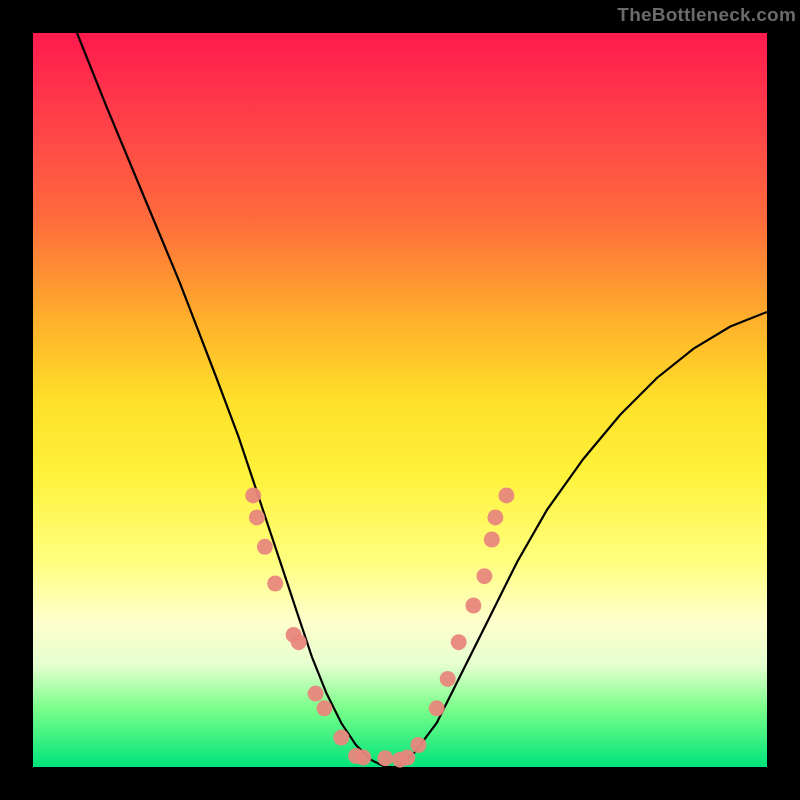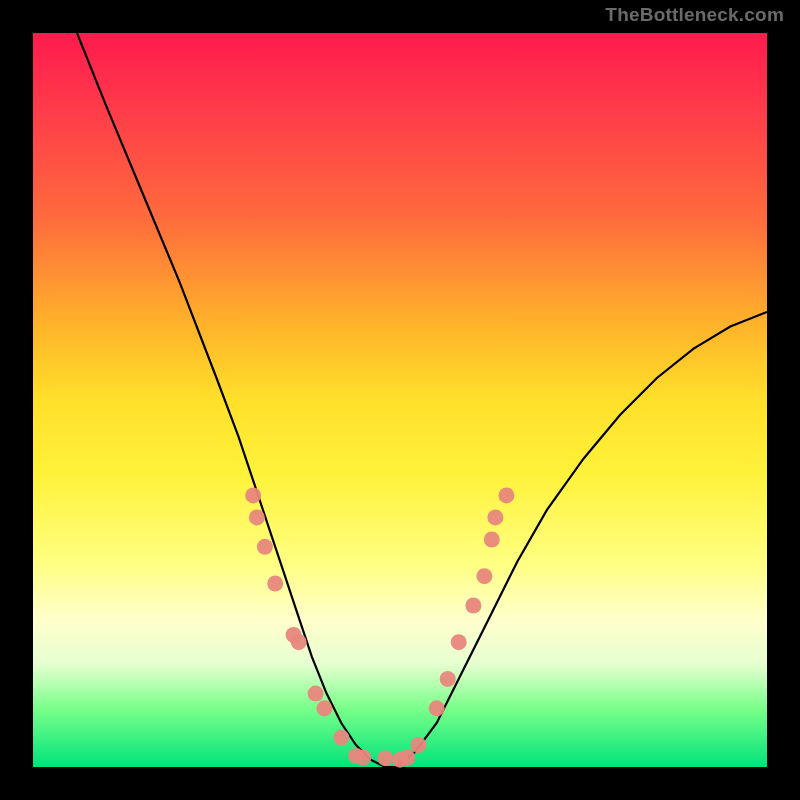--- a/index.html
+++ b/index.html
@@ -41,21 +41,21 @@
     position: absolute;
     left: 0;
     top: 0;
     width: 734px;
     height: 734px;
     overflow: visible;
   }
   .watermark {
     position: absolute;
     top: 4px;
-    right: 16px;
+    right: 4px;
     font-size: 19px;
     font-weight: 600;
     color: #6a6a6a;
     letter-spacing: 0.2px;
     user-select: none;
   }
 </style>
 </head>
 <body>
 

